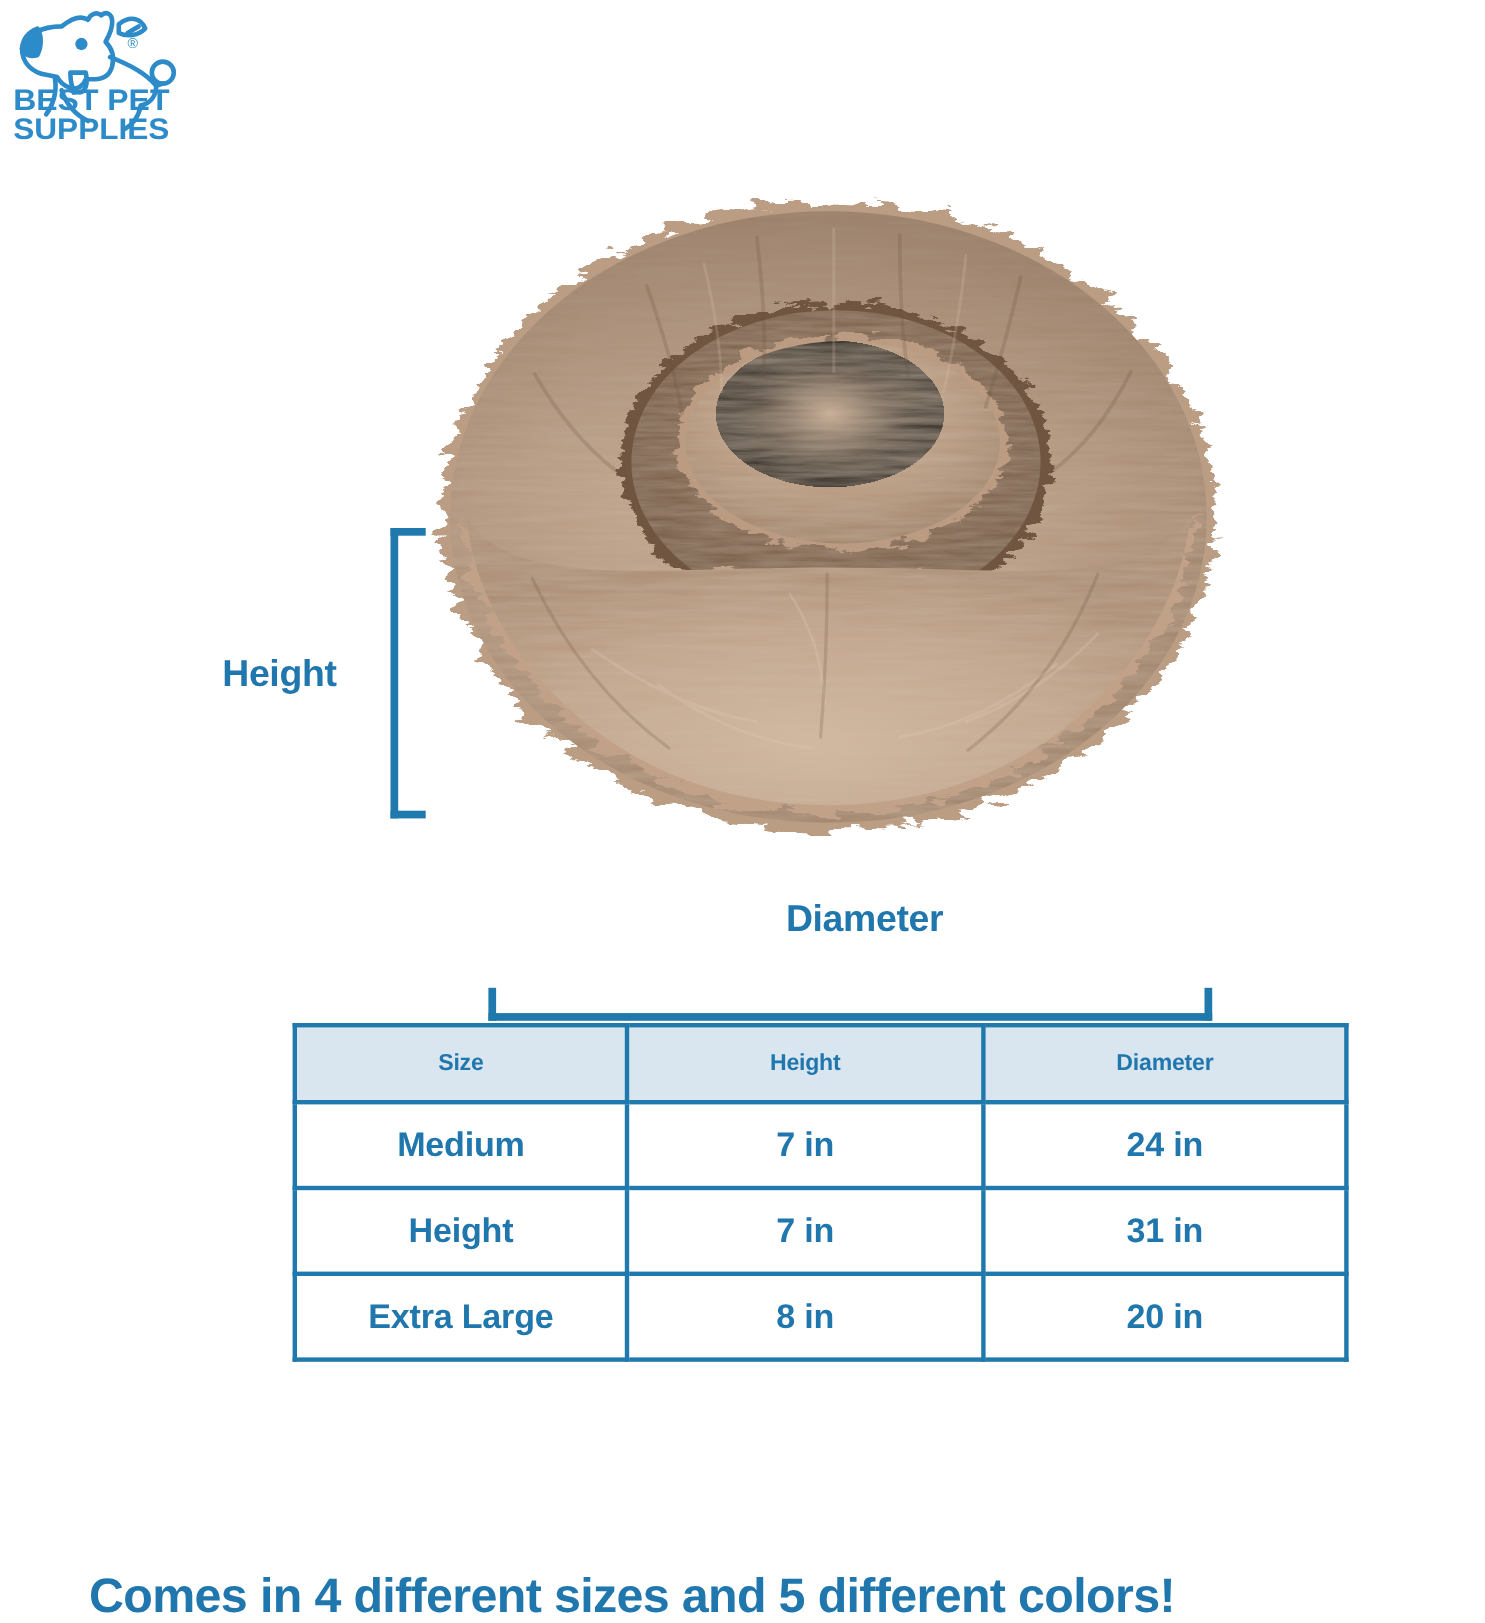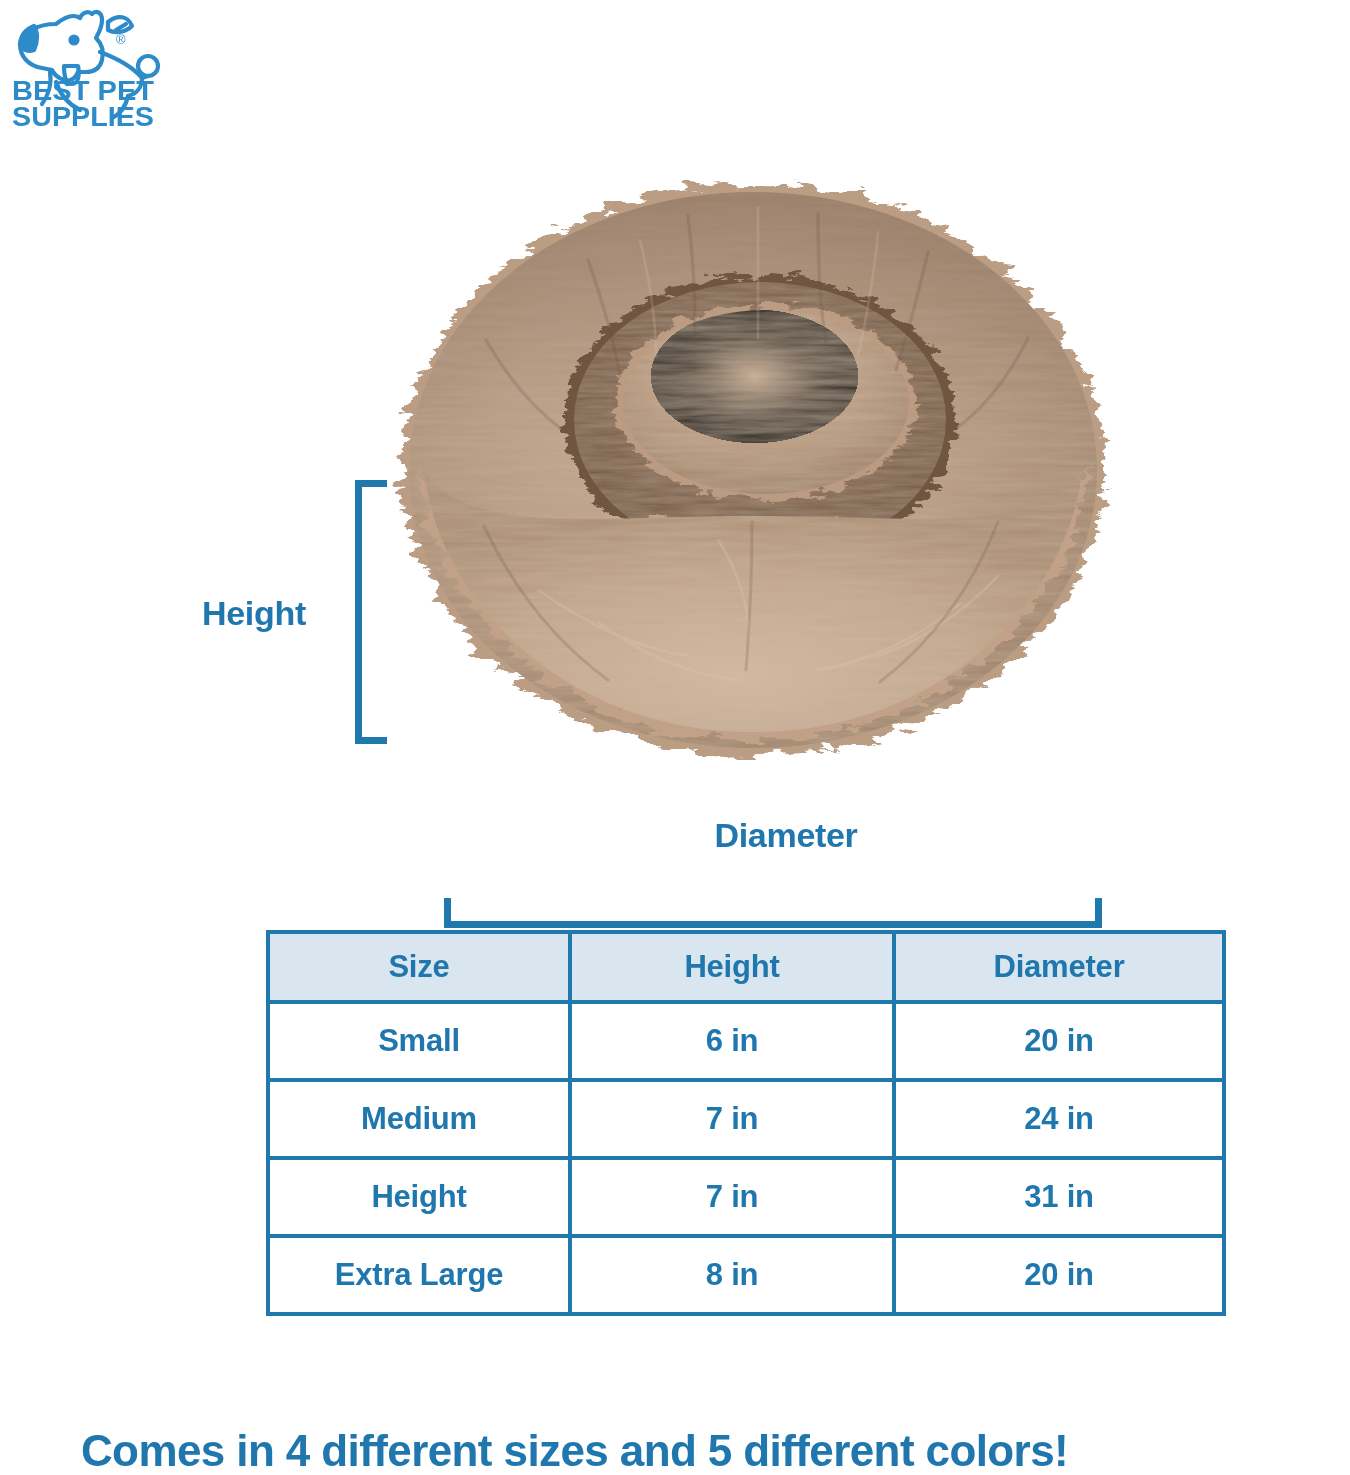--- a/index.html
+++ b/index.html
@@ -120,21 +120,21 @@
     font-weight: bold;
     font-size: 31px;
     padding: 0;
     height: 74px;
     vertical-align: middle;
     letter-spacing: -0.2px;
   }
   #size-table thead th {
     background: #dae6ef;
     height: 66px;
-    font-size: 31px;
+    font-size: 21px;
   }
   #size-table col.c1 { width: 302px; }
   #size-table col.c2 { width: 324px; }
   #size-table col.c3 { width: 330px; }
 
   
   #tagline {
     position: absolute;
     left: 0;
     top: 1426px;
@@ -329,25 +329,20 @@
     </colgroup>
   <thead>
     <tr>
       <th>Size</th>
       <th>Height</th>
       <th>Diameter</th>
     </tr>
   </thead>
   <tbody>
     <tr>
-      <td>Small</td>
-      <td>6 in</td>
-      <td>20 in</td>
-    </tr>
-    <tr>
       <td>Medium</td>
       <td>7 in</td>
       <td>24 in</td>
     </tr>
     <tr>
       <td>Height</td>
       <td>7 in</td>
       <td>31 in</td>
     </tr>
     <tr>

